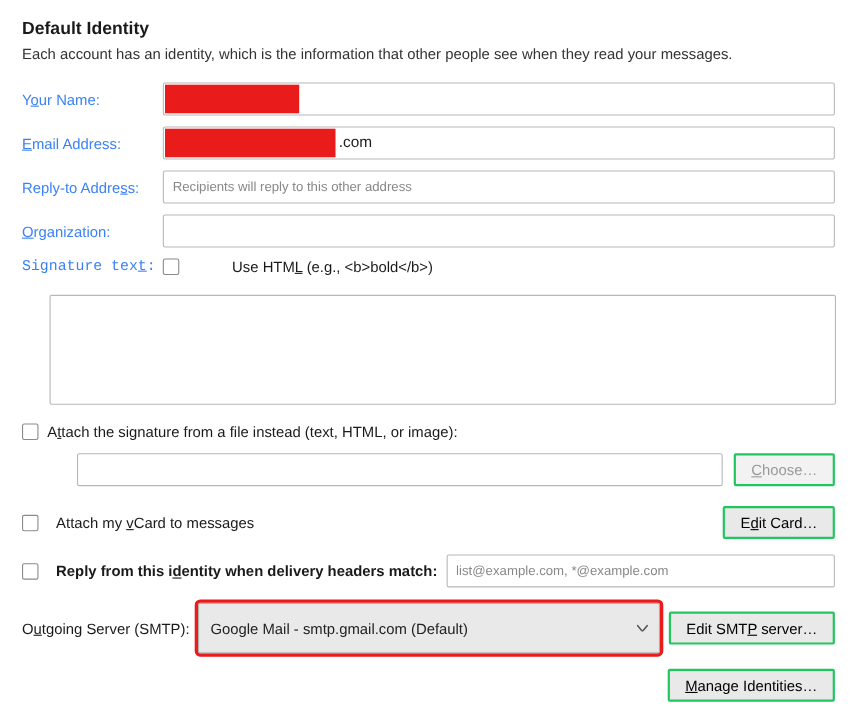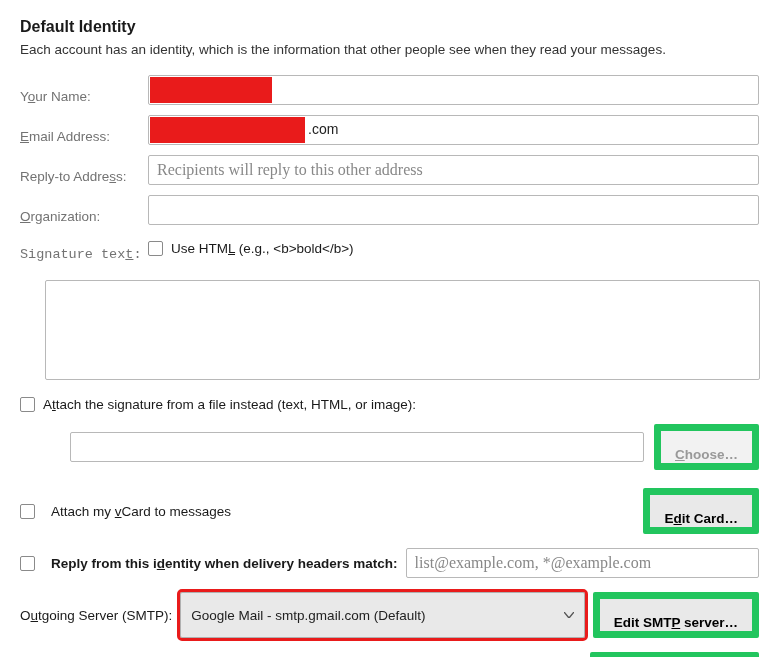--- a/index.html
+++ b/index.html
@@ -23,35 +23,34 @@
     margin-bottom: 18px;
   }
   .row {
     display: flex;
     align-items: center;
     margin-bottom: 10px;
   }
   .label-col {
     width: 128px;
     flex-shrink: 0;
-    color: #737373;
-    margin-top: 12px;
+    color: #3b82f6;
   }
   .input-col {
     flex: 1;
     position: relative;
   }
   input[type="text"] {
     width: 100%;
     height: 30px;
     padding: 4px 8px;
     border: 1px solid #b8b8b8;
     border-radius: 2px;
-    font-size: 16px;
-    font-family: Liberation Serif, serif;
+    font-size: 12px;
+    font-family: Liberation Sans, sans-serif;
     background: #fff;
   }
   input[type="text"]::placeholder { color: #888; }
   .redact {
     position: absolute;
     top: 2px;
     bottom: 2px;
     left: 2px;
     background: #e91b1b;
     z-index: 2;
@@ -98,29 +97,28 @@
   .file-row {
     display: flex;
     align-items: center;
     margin-left: 50px;
     margin-bottom: 18px;
     gap: 10px;
   }
   .file-row input[type="text"] { flex: 1; }
   .btn {
     height: 30px;
-    padding: 16px 14px;
-    border: 7px solid #22c55e;
+    padding: 4px 14px;
+    border: 2px solid #22c55e;
     border-radius: 2px;
     background: #e9e9e9;
     font-family: inherit;
     font-size: 13.5px;
     cursor: pointer;
     white-space: nowrap;
-    font-weight: bold;
   }
   .btn.disabled {
     color: #999;
     background: #f2f2f2;
     cursor: default;
   }
   .vcard-row, .reply-row {
     display: flex;
     align-items: center;
     margin-bottom: 14px;
@@ -219,21 +217,21 @@
   <div class="input-col">
     <input type="text" style="">
   </div>
 </div>
 
 
 <div class="row sig-label-row">
   <div class="label-col">
     <span>Signature tex</span><span class="u">t</span><span>:</span>
   </div>
-  <div class="input-col" style="display:flex;align-items:center;">
+  <div class="input-col" style="display:flex;align-items:center;gap:40px;">
     <div class="checkbox"></div>
     <span class="checkrow-label">
       <span>Use HTM</span><span class="u">L</span><span> (e.g., &lt;b&gt;bold&lt;/b&gt;)</span>
     </span>
   </div>
 </div>
 
 <textarea style=""></textarea>
 
 

